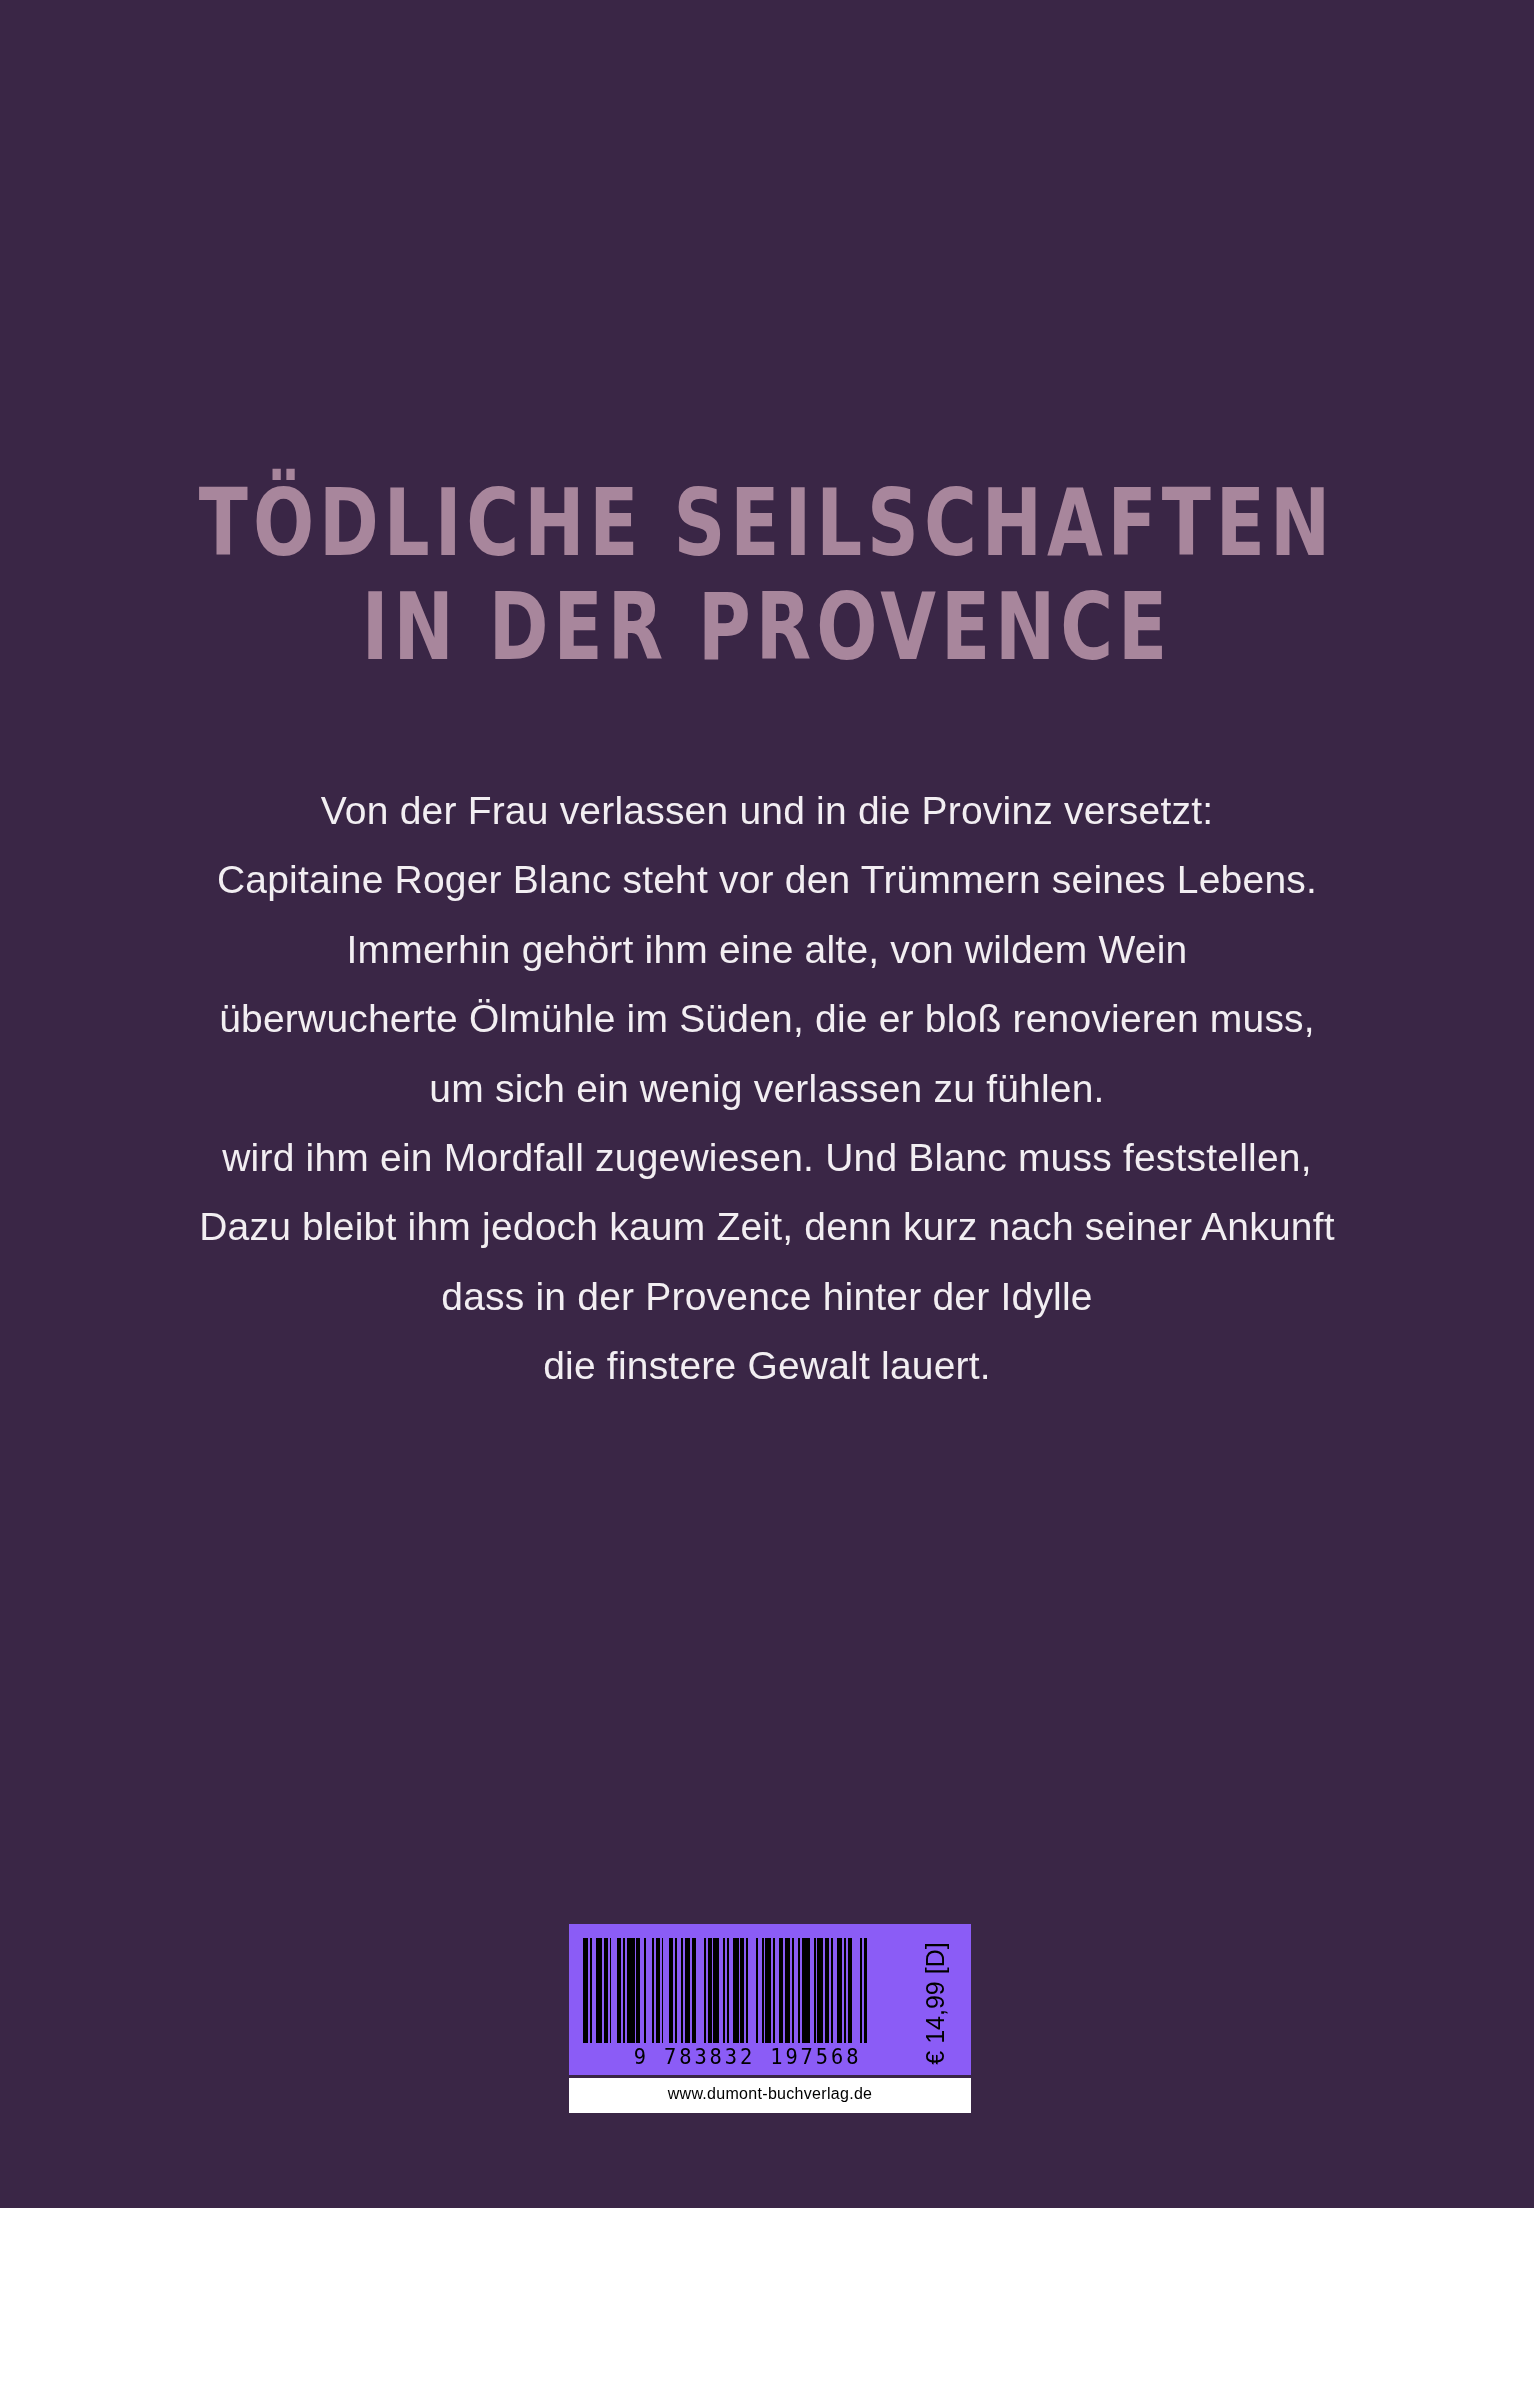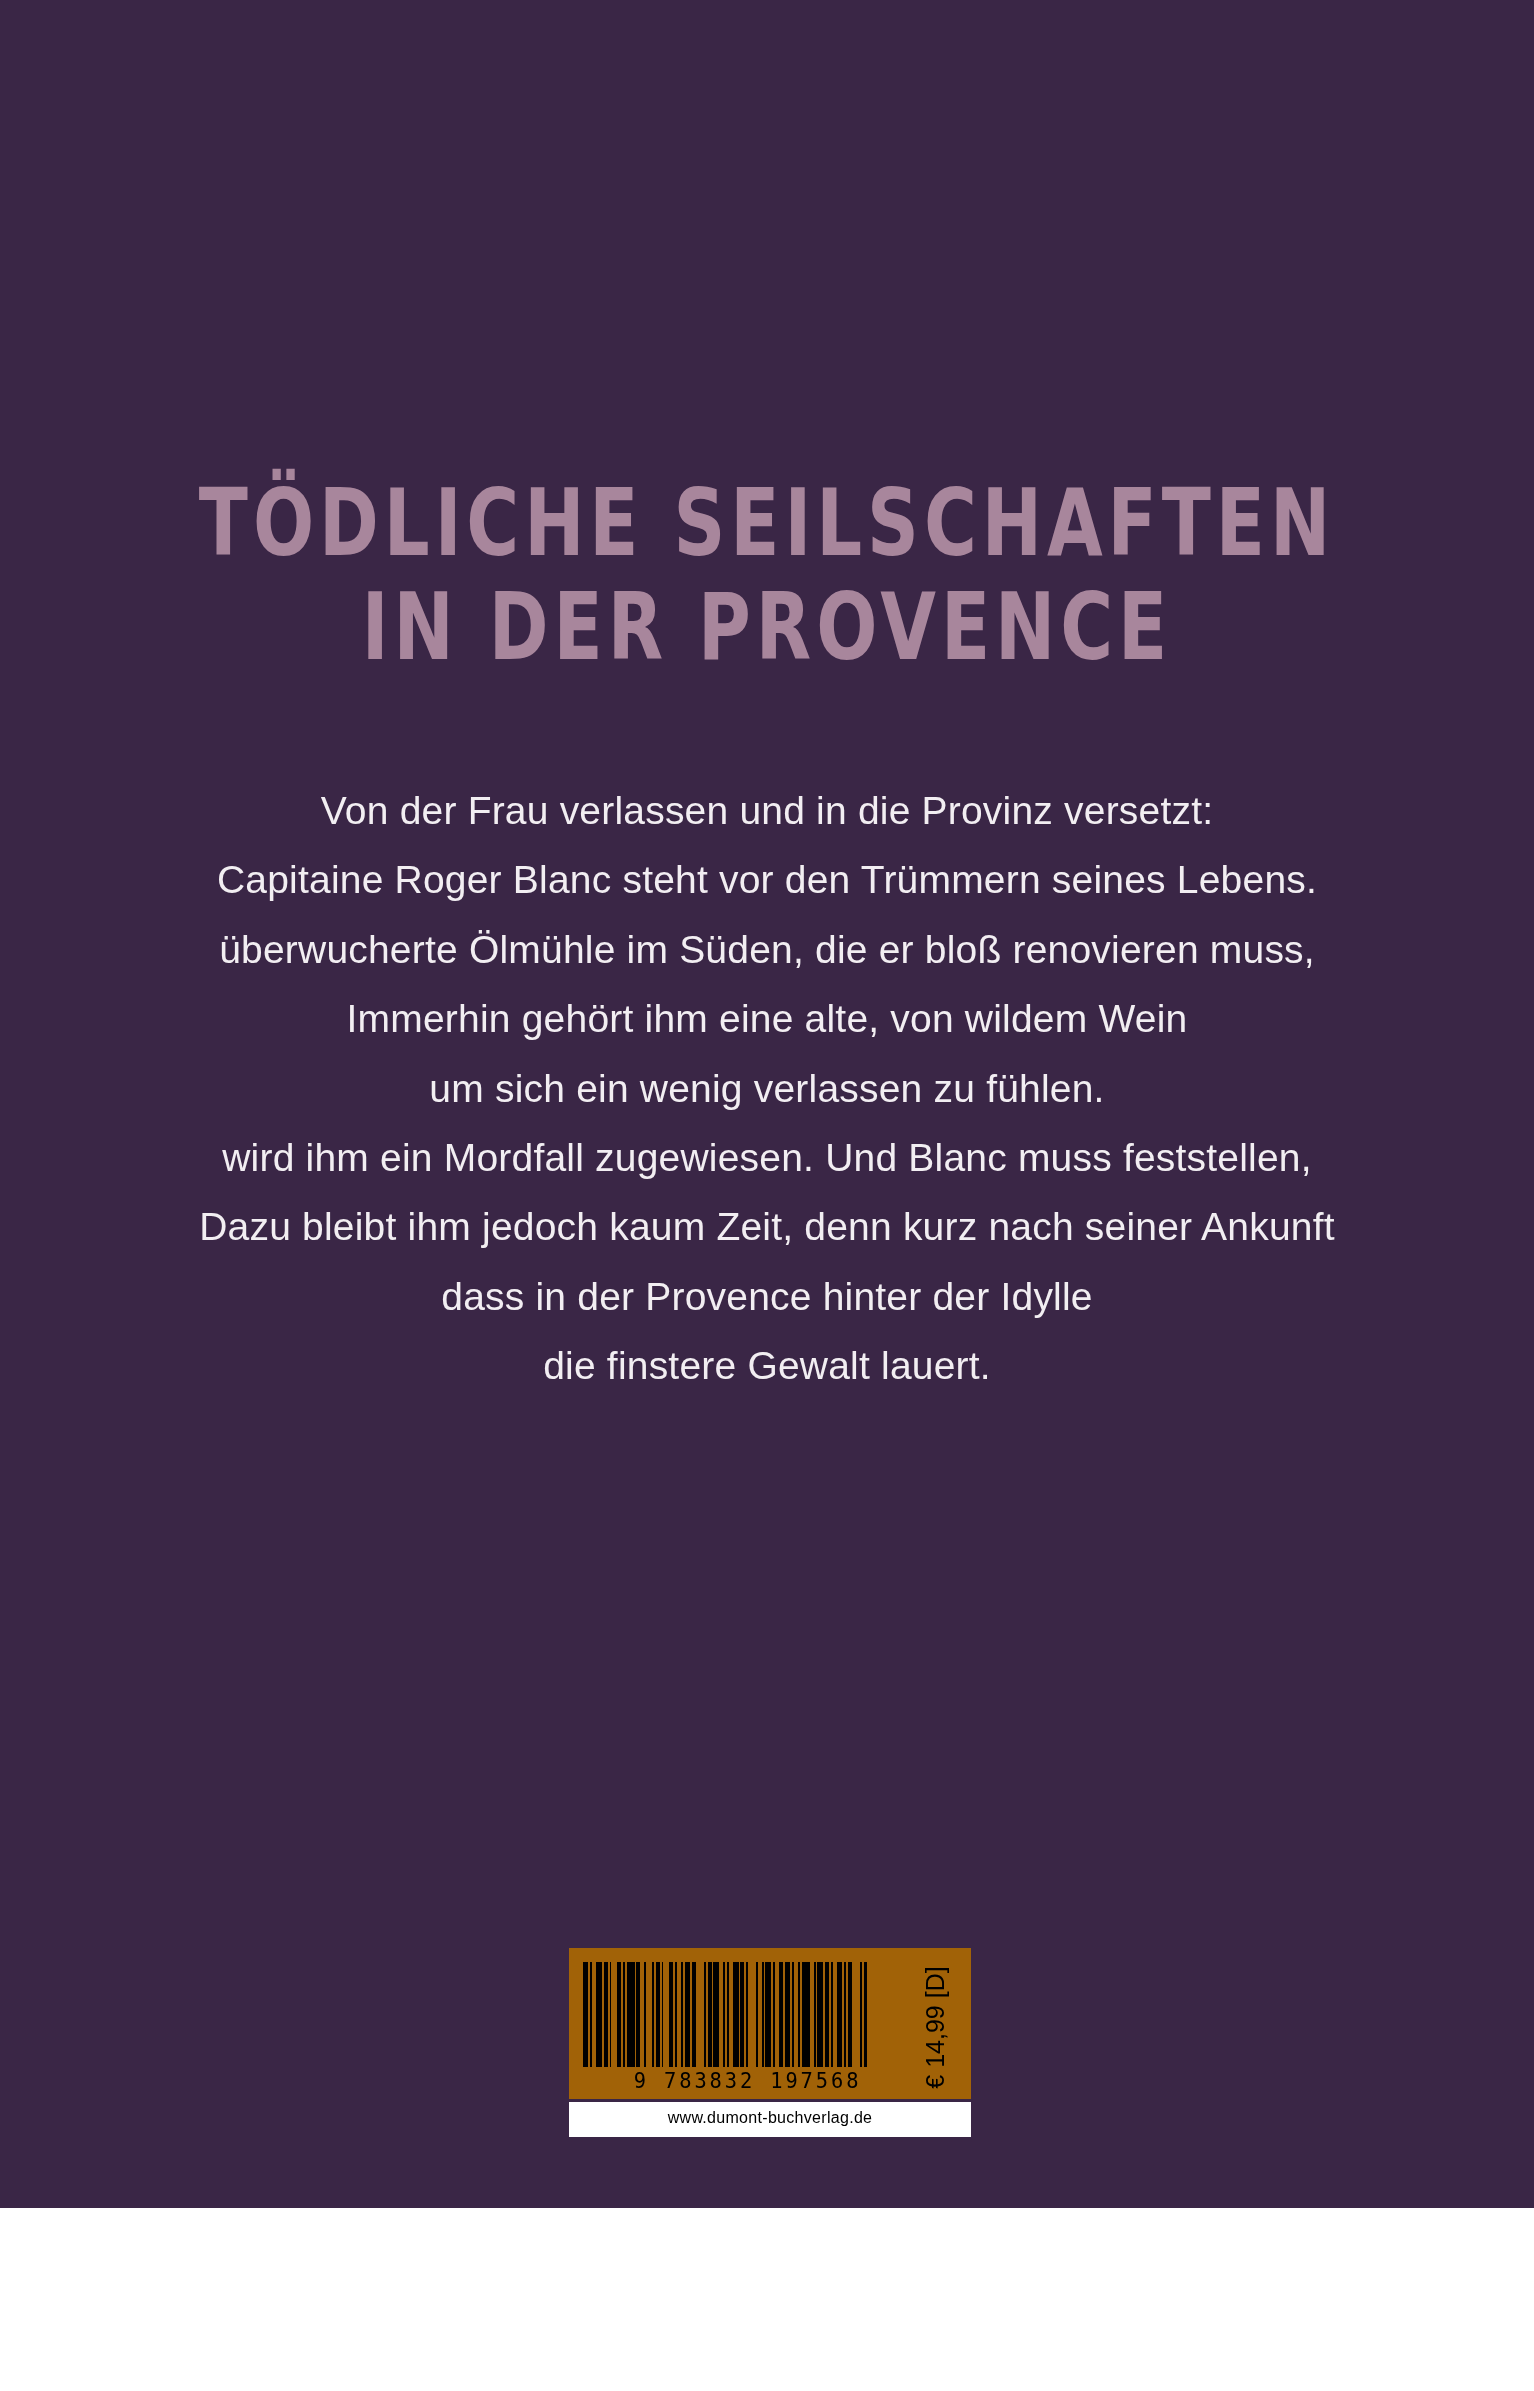--- a/index.html
+++ b/index.html
@@ -55,24 +55,23 @@
     display: block;
     white-space: nowrap;
   }
 
   
   .barcode-block {
     position: absolute;
     left: 569px;
     top: 1924px;
     width: 402px;
-    background: #a16207;
+    background: #8b5cf6;
     padding: 0;
     box-sizing: border-box;
-    margin-top: 24px;
   }
   .barcode-inner {
     display: flex;
     flex-direction: row;
     align-items: stretch;
     padding: 13.6px 13.6px 5.8px 13.6px;
     box-sizing: border-box;
   }
   .bars-area {
     flex: 1 1 auto;
@@ -132,22 +131,22 @@
 <div class="cover">
 
   <div class="headline">
     <span class="line">Tödliche Seilschaften</span>
     <span class="line">in der Provence</span>
   </div>
 
   <div class="blurb">
     <span class="line">Von der Frau verlassen und in die Provinz versetzt:</span>
     <span class="line">Capitaine Roger Blanc steht vor den Trümmern seines Lebens.</span>
+    <span class="line">Immerhin gehört ihm eine alte, von wildem Wein</span>
     <span class="line">überwucherte Ölmühle im Süden, die er bloß renovieren muss,</span>
-    <span class="line">Immerhin gehört ihm eine alte, von wildem Wein</span>
     <span class="line">um sich ein wenig verlassen zu fühlen.</span>
     <span class="line">wird ihm ein Mordfall zugewiesen. Und Blanc muss feststellen,</span>
     <span class="line">Dazu bleibt ihm jedoch kaum Zeit, denn kurz nach seiner Ankunft</span>
     <span class="line">dass in der Provence hinter der Idylle</span>
     <span class="line">die finstere Gewalt lauert.</span>
   </div>
 
   <div class="barcode-block">
     <div class="barcode-inner">
       <div class="bars-area">

